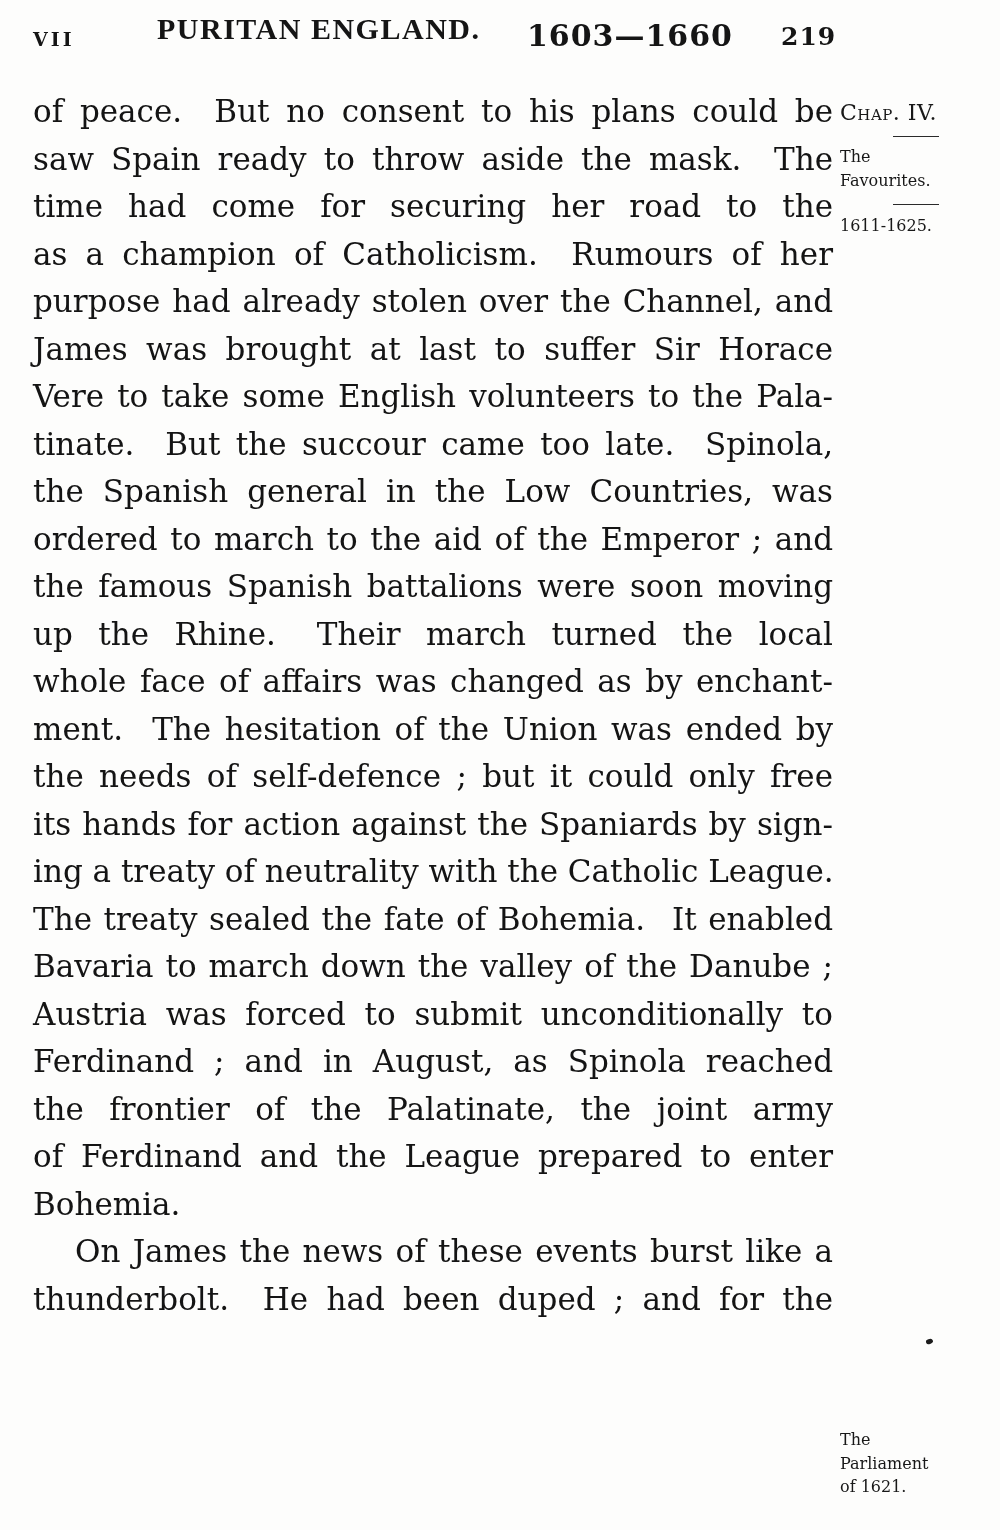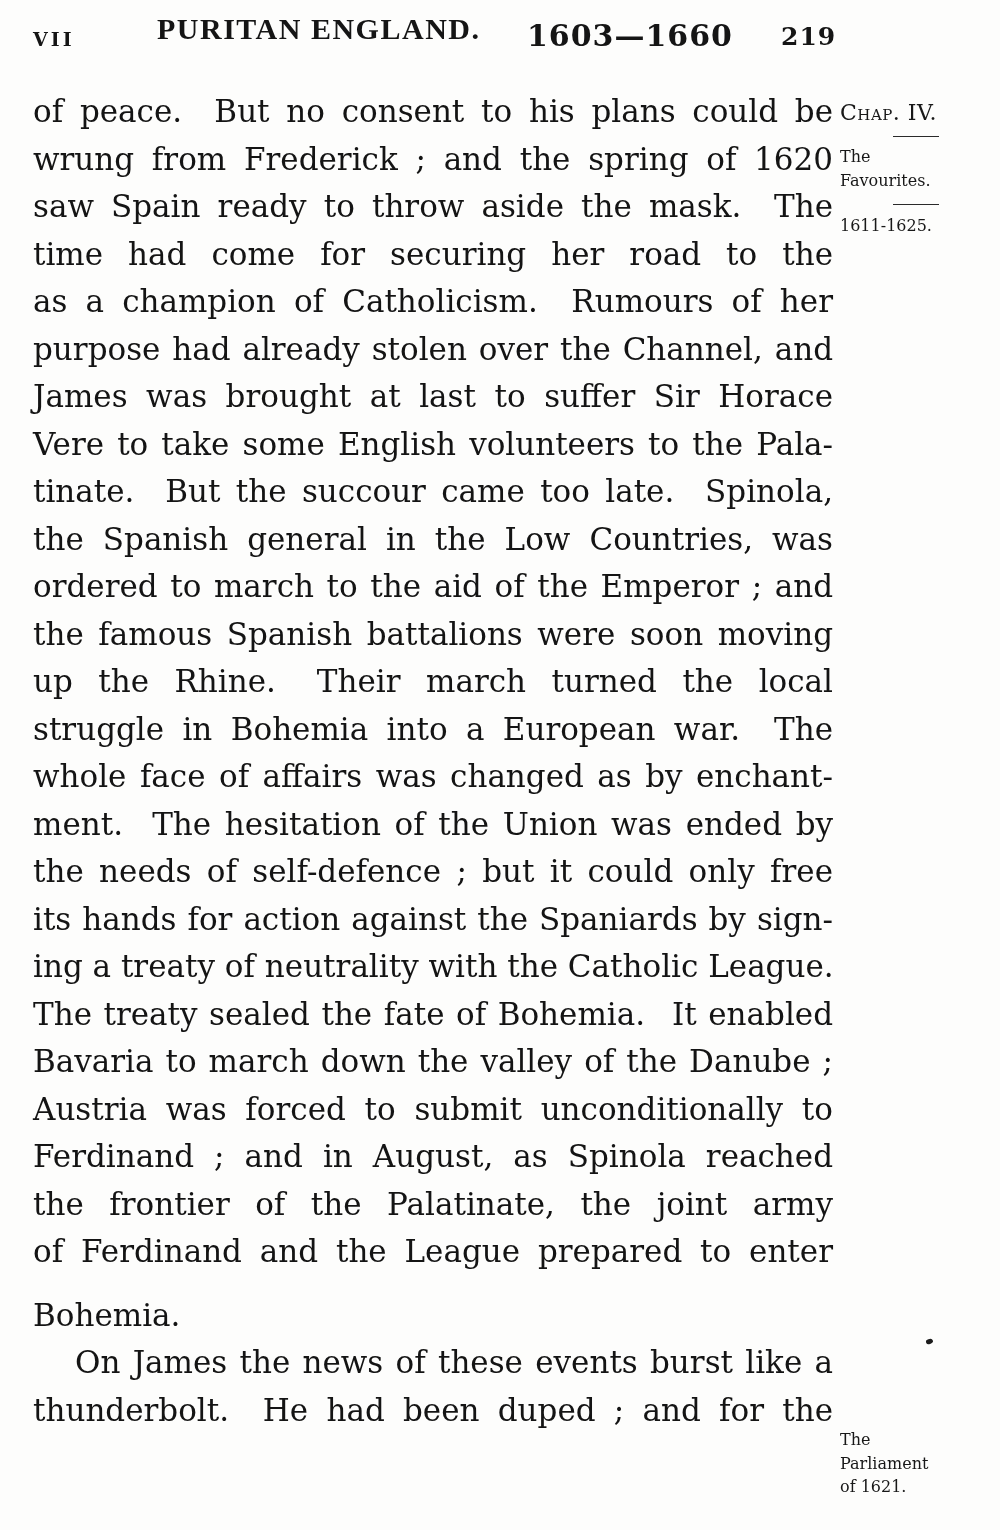--- a/index.html
+++ b/index.html
@@ -47,21 +47,20 @@
   .line {
     height: 47.5px;
     line-height: 47.5px;
     white-space: nowrap;
     text-align: justify;
     text-align-last: justify;
   }
   .line.no-just {
     text-align: center;
     text-align-last: left;
-    margin-top: 16px;
   }
   .line.indent { padding-left: 42px; }
 
   
   .margin-col {
     position: absolute;
     left: 840px;
     width: 152px;
     text-align: left;
     color: #181818;
@@ -103,33 +102,31 @@
 
   <div class="running-head">
     <span class="head-folio-roman">VII</span>
     <span class="head-title">PURITAN ENGLAND.</span>
     <span class="head-dates">1603—1660</span>
     <span class="head-pageno">219</span>
   </div>
 
   <div class="body-col">
       <div class="line">of peace.  But no consent to his plans could be</div>
-      <div class="line">wrung from Frederick ; and the spring of 1620</div>
       <div class="line">saw Spain ready to throw aside the mask.  The</div>
       <div class="line">time had come for securing her road to the</div>
       <div class="line">as a champion of Catholicism.  Rumours of her</div>
       <div class="line">purpose had already stolen over the Channel, and</div>
       <div class="line">James was brought at last to suffer Sir Horace</div>
       <div class="line">Vere to take some English volunteers to the Pala-</div>
       <div class="line">tinate.  But the succour came too late.  Spinola,</div>
       <div class="line">the Spanish general in the Low Countries, was</div>
       <div class="line">ordered to march to the aid of the Emperor ; and</div>
       <div class="line">the famous Spanish battalions were soon moving</div>
       <div class="line">up the Rhine.  Their march turned the local</div>
-      <div class="line">struggle in Bohemia into a European war.  The</div>
       <div class="line">whole face of affairs was changed as by enchant-</div>
       <div class="line">ment.  The hesitation of the Union was ended by</div>
       <div class="line">the needs of self-defence ; but it could only free</div>
       <div class="line">its hands for action against the Spaniards by sign-</div>
       <div class="line">ing a treaty of neutrality with the Catholic League.</div>
       <div class="line">The treaty sealed the fate of Bohemia.  It enabled</div>
       <div class="line">Bavaria to march down the valley of the Danube ;</div>
       <div class="line">Austria was forced to submit unconditionally to</div>
       <div class="line">Ferdinand ; and in August, as Spinola reached</div>
       <div class="line">the frontier of the Palatinate, the joint army</div>

